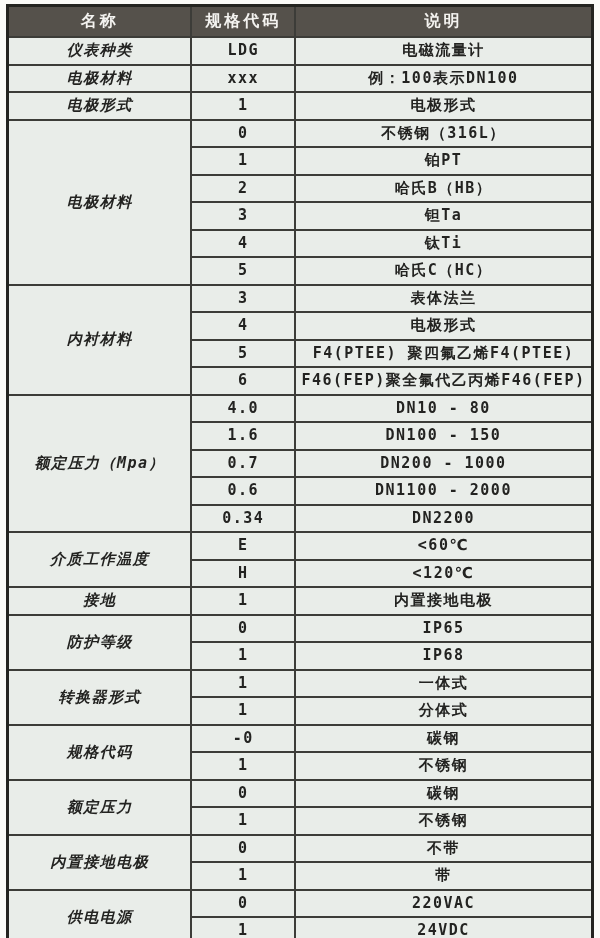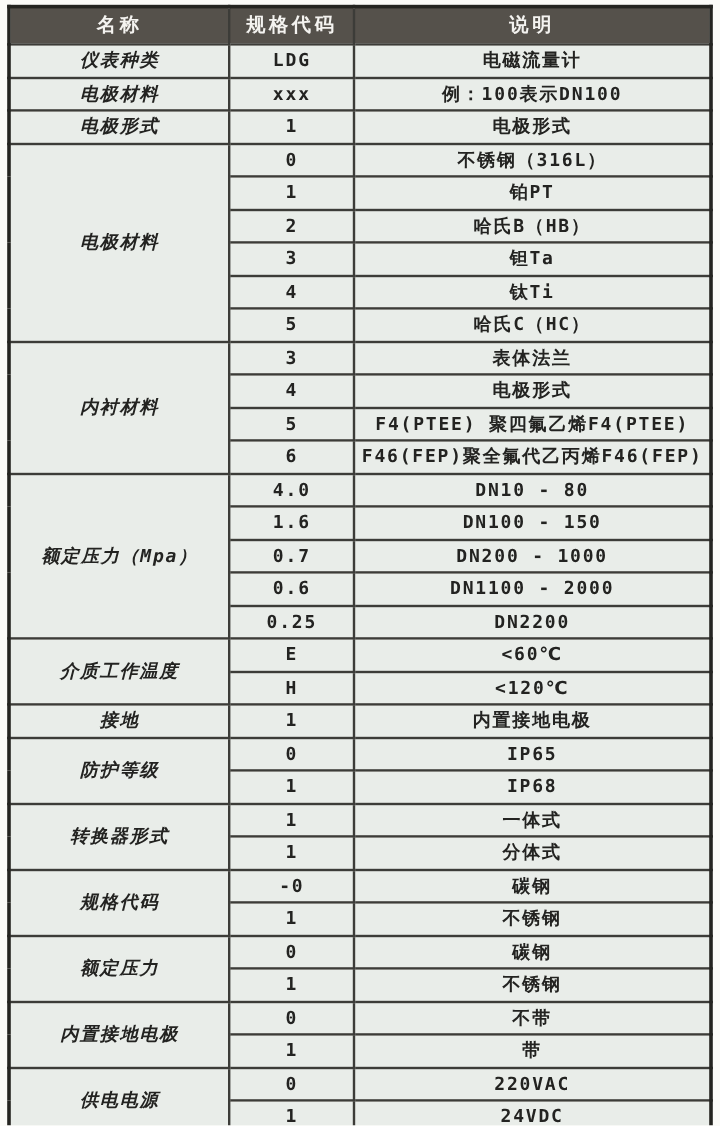--- a/index.html
+++ b/index.html
@@ -142,21 +142,21 @@
         </tr>
         <tr>
           <td class="code-cell">0.7</td>
           <td class="desc-cell">DN200 - 1000</td>
         </tr>
         <tr>
           <td class="code-cell">0.6</td>
           <td class="desc-cell">DN1100 - 2000</td>
         </tr>
         <tr>
-          <td class="code-cell">0.25</td>
+          <td class="code-cell">0.34</td>
           <td class="desc-cell">DN2200</td>
         </tr>
         <tr>
           <td rowspan="2" class="name-cell">介质工作温度</td>
           <td class="code-cell">E</td>
           <td class="desc-cell">&lt;60℃</td>
         </tr>
         <tr>
           <td class="code-cell">H</td>
           <td class="desc-cell">&lt;120℃</td>

